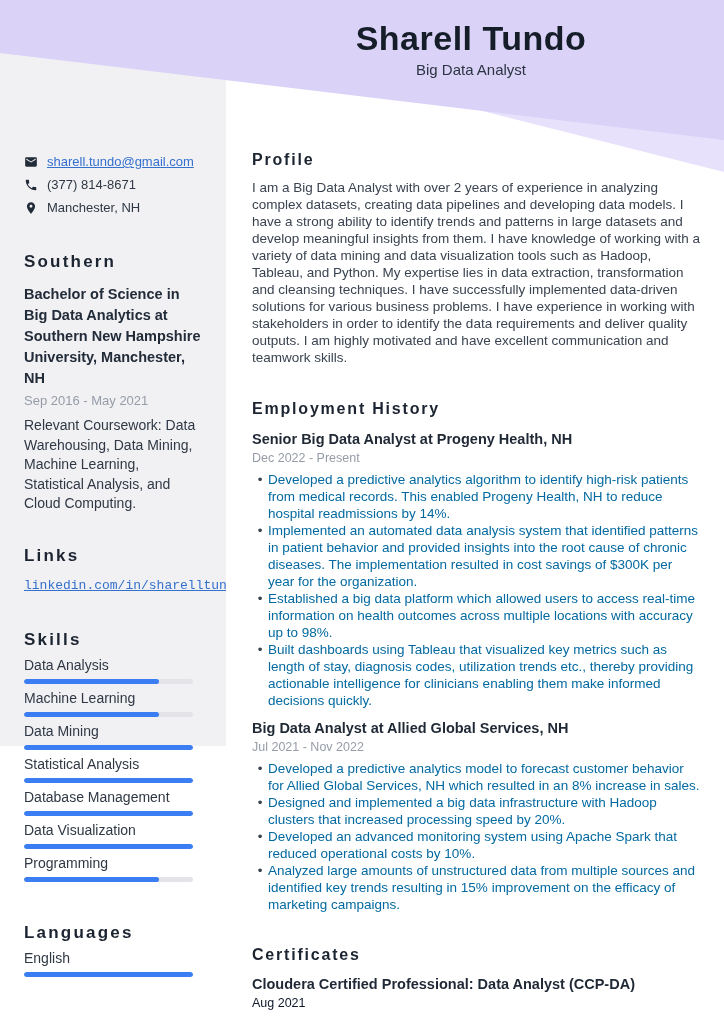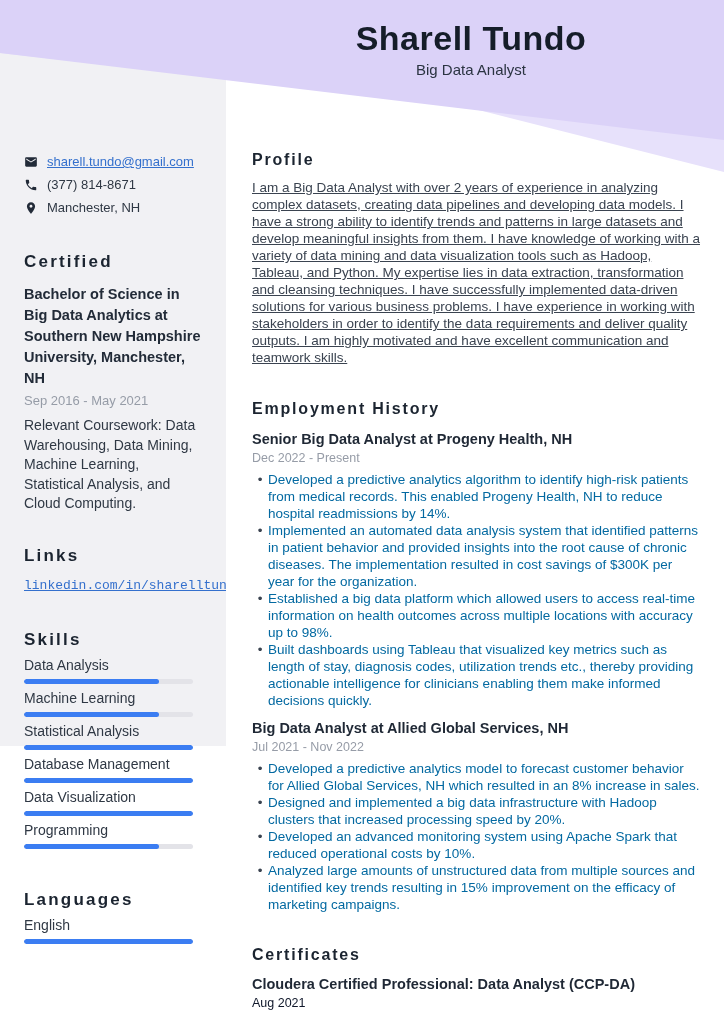--- a/index.html
+++ b/index.html
@@ -90,21 +90,20 @@
 
   
   .main-heading {
     font-size: 16px; font-weight: 700; color: #1b2430;
     letter-spacing: 1.8px; line-height: 23px;
   }
   .profile-text {
     margin-top: 8px;
     font-size: 13.5px; color: #3a4350; line-height: 17px;
     max-width: 452px;
-    text-decoration: underline;
   }
   .employment-heading { margin-top: 31px; }
   .job-title {
     margin-top: 9px;
     font-size: 14.5px; font-weight: 700; color: #1f2835; line-height: 20px;
   }
   .job-date { font-size: 12.5px; color: #969ca7; line-height: 16px; margin-top: 1px; }
   .bullets { margin-top: 5px; max-width: 460px; }
   .bullet-row { display: flex; margin-bottom: 0; }
   .bullet-glyph {
@@ -156,21 +155,21 @@
         <div class="contact-row">
           <span class="contact-icon">
             <svg viewBox="0 0 24 24">
                 <path d="M12 2C8.13 2 5 5.13 5 9c0 5.25 7 13 7 13s7-7.75 7-13c0-3.87-3.13-7-7-7zm0 9.5c-1.38 0-2.5-1.12-2.5-2.5s1.12-2.5 2.5-2.5 2.5 1.12 2.5 2.5-1.12 2.5-2.5 2.5z"></path>
               </svg>
           </span>
           <span class="contact-text">Manchester, NH</span>
         </div>
       </div>
 
-      <div class="side-heading edu-heading">Certified</div>
+      <div class="side-heading edu-heading">Southern</div>
       <div class="edu-degree">Bachelor of Science in Big Data Analytics at Southern New Hampshire University, Manchester, NH</div>
       <div class="side-date">Sep 2016 - May 2021</div>
       <div class="edu-desc">Relevant Coursework: Data Warehousing, Data Mining, Machine Learning, Statistical Analysis, and Cloud Computing.</div>
 
       <div class="side-heading links-heading">Links</div>
       <div class="links-item">
         <a class="link-blue" href="#">linkedin.com/in/sharelltundo</a>
       </div>
 
       <div class="side-heading skills-heading">Skills</div>
@@ -181,20 +180,26 @@
               <div class="bar-fill" style="width: 80%;"></div>
             </div>
         </div>
         <div class="skill-row">
           <div class="skill-label">Machine Learning</div>
           <div class="bar-track">
               <div class="bar-fill" style="width: 80%;"></div>
             </div>
         </div>
         <div class="skill-row">
+          <div class="skill-label">Data Mining</div>
+          <div class="bar-track">
+              <div class="bar-fill" style="width: 100%;"></div>
+            </div>
+        </div>
+        <div class="skill-row">
           <div class="skill-label">Statistical Analysis</div>
           <div class="bar-track">
               <div class="bar-fill" style="width: 100%;"></div>
             </div>
         </div>
         <div class="skill-row">
           <div class="skill-label">Database Management</div>
           <div class="bar-track">
               <div class="bar-fill" style="width: 100%;"></div>
             </div>

